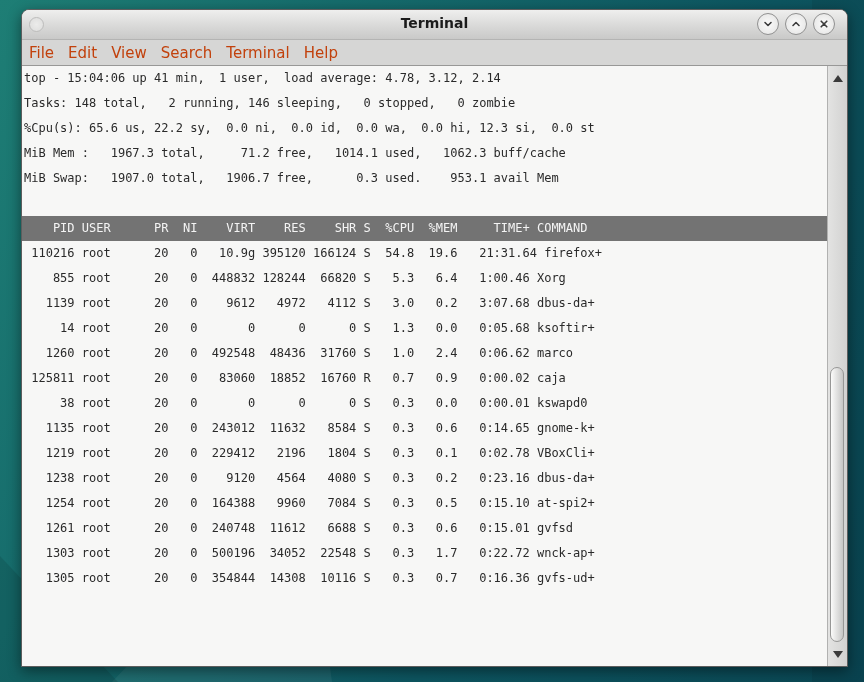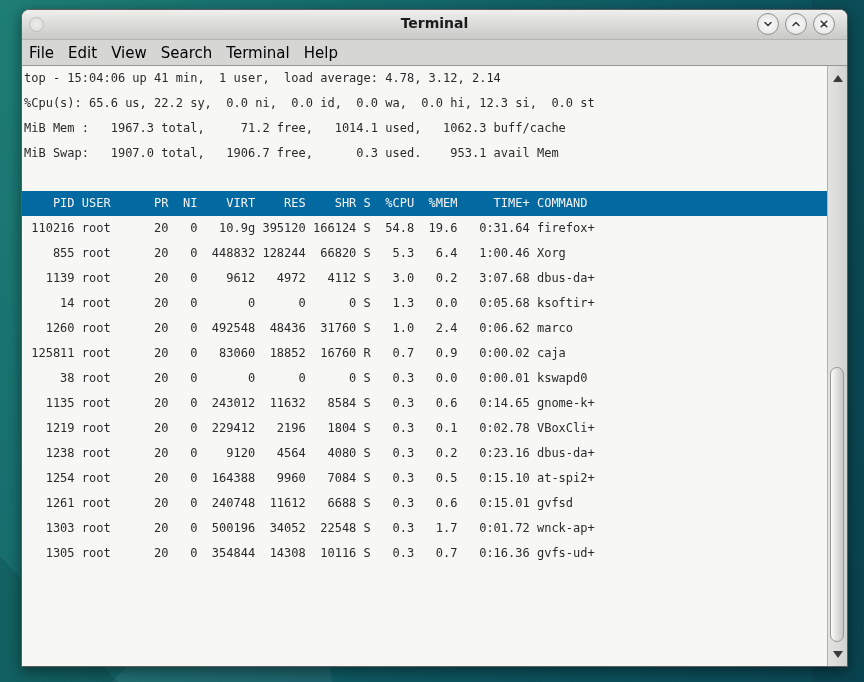--- a/index.html
+++ b/index.html
@@ -25,28 +25,28 @@
     border:1.5px solid #bcbcbb;background:radial-gradient(#ececeb,#dcdcdb);}
   .title{position:absolute;left:0;right:0;top:5px;text-align:center;
     font-size:14px;font-weight:bold;color:#1b1b1b;}
   .controls{position:absolute;right:12px;top:3px;display:flex;gap:6px;}
   .wbtn{width:22px;height:22px;border-radius:50%;padding:0;cursor:default;
     border:1px solid #909090;background:radial-gradient(#fbfbfb,#e2e2e1);
     display:flex;align-items:center;justify-content:center;}
   .wbtn svg{display:block;}
 
   .menubar{height:25px;background:#d6d6d5;border-bottom:1px solid #989897;
-    display:flex;align-items:center;font-size:15px;color:#000000;}
+    display:flex;align-items:center;font-size:15px;color:#c2410c;}
   .menu-item{padding:1px 7px;white-space:nowrap;}
 
   .content{position:relative;height:602px;background:#f7f7f6;}
   .term{position:absolute;left:0;top:0;width:805px;height:602px;overflow:hidden;}
   .tline{white-space:pre;font-family:"DejaVu Sans Mono","Liberation Mono",monospace;
     font-size:12px;line-height:25px;height:25px;color:#2a2a2a;padding-left:2px;}
-  .tline.hdr{background:#0369a1;color:#f4f4f4;}
+  .tline.hdr{background:#737373;color:#f4f4f4;}
 
   .scrollbar{position:absolute;right:0;top:0;width:20px;height:602px;
     background:linear-gradient(to right,#e3e3e2,#d2d2d1);border-left:1px solid #b1b1b0;
     box-sizing:border-box;}
   .sb-arrow{position:absolute;left:0;width:100%;height:16px;
     display:flex;align-items:center;justify-content:center;}
   .sb-arrow.up{top:4px;}
   .sb-arrow.down{bottom:6px;}
   .tri-up{width:0;height:0;border-left:5px solid transparent;border-right:5px solid transparent;
     border-bottom:7px solid #3a3a3a;}
@@ -99,38 +99,39 @@
         <span class="menu-item">Edit</span>
         <span class="menu-item">View</span>
         <span class="menu-item">Search</span>
         <span class="menu-item">Terminal</span>
         <span class="menu-item">Help</span>
       </div>
 
     <div class="content">
       <div class="term" id="term">
           <div class="tline">top - 15:04:06 up 41 min,  1 user,  load average: 4.78, 3.12, 2.14</div>
+          <div class="tline">Tasks: 148 total,   2 running, 146 sleeping,   0 stopped,   0 zombie</div>
           <div class="tline">%Cpu(s): 65.6 us, 22.2 sy,  0.0 ni,  0.0 id,  0.0 wa,  0.0 hi, 12.3 si,  0.0 st</div>
           <div class="tline">MiB Mem :   1967.3 total,     71.2 free,   1014.1 used,   1062.3 buff/cache</div>
           <div class="tline">MiB Swap:   1907.0 total,   1906.7 free,      0.3 used.    953.1 avail Mem</div>
           <div class="tline"></div>
           <div class="tline hdr">    PID USER      PR  NI    VIRT    RES    SHR S  %CPU  %MEM     TIME+ COMMAND</div>
-          <div class="tline"> 110216 root      20   0   10.9g 395120 166124 S  54.8  19.6   0:31.64 firefox+</div>
+          <div class="tline"> 110216 root      20   0   10.9g 395120 166124 S  54.8  19.6   21:31.64 firefox+</div>
           <div class="tline">    855 root      20   0  448832 128244  66820 S   5.3   6.4   1:00.46 Xorg</div>
           <div class="tline">   1139 root      20   0    9612   4972   4112 S   3.0   0.2   3:07.68 dbus-da+</div>
           <div class="tline">     14 root      20   0       0      0      0 S   1.3   0.0   0:05.68 ksoftir+</div>
           <div class="tline">   1260 root      20   0  492548  48436  31760 S   1.0   2.4   0:06.62 marco</div>
           <div class="tline"> 125811 root      20   0   83060  18852  16760 R   0.7   0.9   0:00.02 caja</div>
           <div class="tline">     38 root      20   0       0      0      0 S   0.3   0.0   0:00.01 kswapd0</div>
           <div class="tline">   1135 root      20   0  243012  11632   8584 S   0.3   0.6   0:14.65 gnome-k+</div>
           <div class="tline">   1219 root      20   0  229412   2196   1804 S   0.3   0.1   0:02.78 VBoxCli+</div>
           <div class="tline">   1238 root      20   0    9120   4564   4080 S   0.3   0.2   0:23.16 dbus-da+</div>
           <div class="tline">   1254 root      20   0  164388   9960   7084 S   0.3   0.5   0:15.10 at-spi2+</div>
           <div class="tline">   1261 root      20   0  240748  11612   6688 S   0.3   0.6   0:15.01 gvfsd</div>
-          <div class="tline">   1303 root      20   0  500196  34052  22548 S   0.3   1.7   0:01.72 wnck-ap+</div>
+          <div class="tline">   1303 root      20   0  500196  34052  22548 S   0.3   1.7   0:22.72 wnck-ap+</div>
           <div class="tline">   1305 root      20   0  354844  14308  10116 S   0.3   0.7   0:16.36 gvfs-ud+</div>
         </div>
       <div class="scrollbar">
         <div class="sb-arrow up">
           <span class="tri-up"></span>
         </div>
         <div class="sb-thumb"></div>
         <div class="sb-arrow down">
           <span class="tri-down"></span>
         </div>

